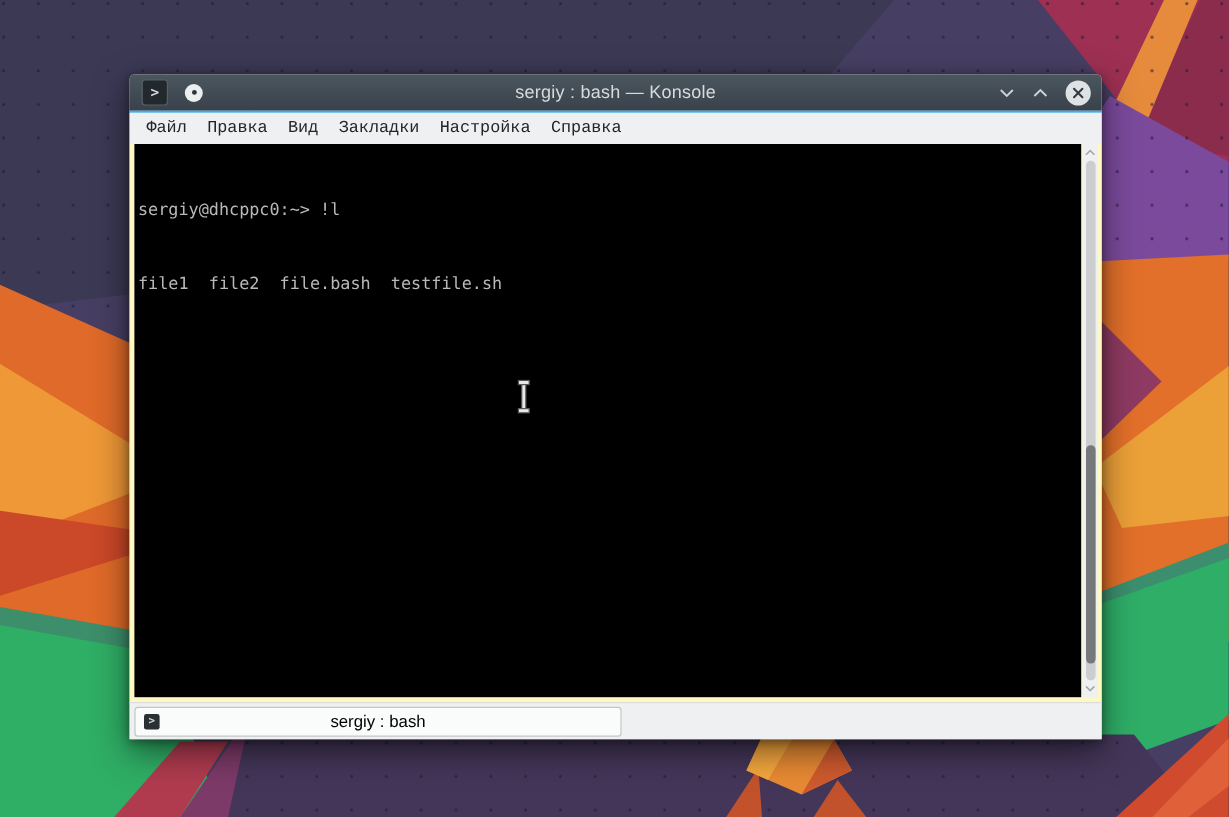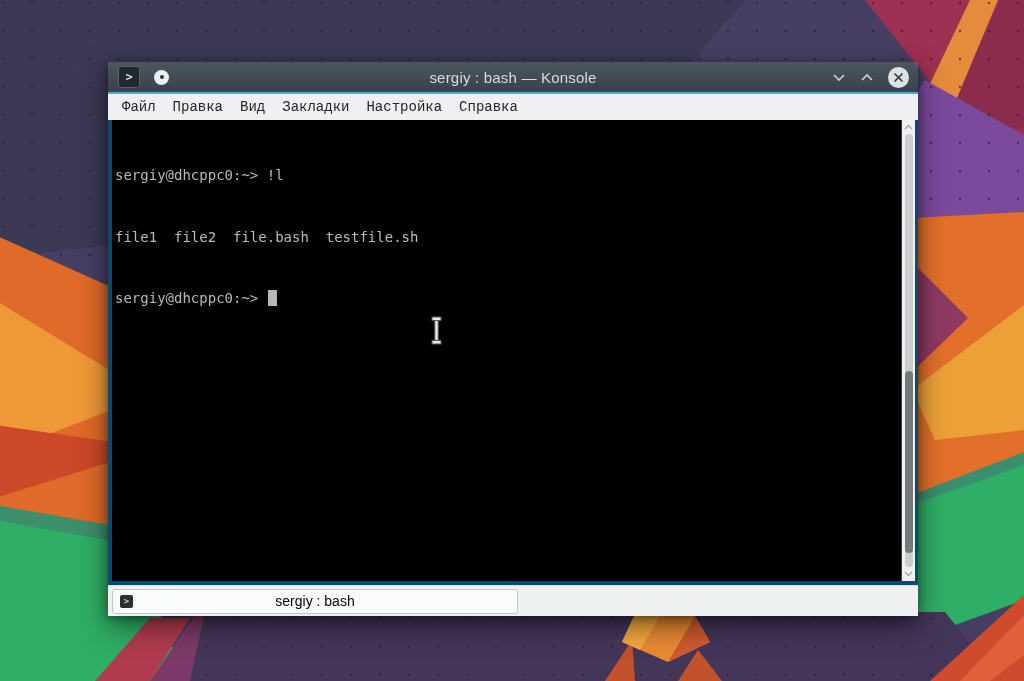--- a/index.html
+++ b/index.html
@@ -46,21 +46,21 @@
   .accent-line{height:2px;flex:0 0 2px;background:#3daee9;}
   .menubar{
     height:26px;flex:0 0 26px;background:#eff0f1;
     display:flex;align-items:center;gap:17px;padding-left:14px;
     font-size:14px;color:#232629;font-family:Liberation Mono, monospace;
   }
   .menu-item{white-space:nowrap;}
 
   
   .terminal-row{
-    flex:1 1 auto;display:flex;background:#0c4a6e;
+    flex:1 1 auto;display:flex;background:#fef9c3;
     padding:0 3px 4px 4px;min-height:0;
   }
   .screen{
     flex:1 1 auto;background:#000;overflow:hidden;
     font-family:"DejaVu Sans Mono",monospace;font-size:14px;line-height:20.5px;
     color:#b9b9b9;padding:4px 0 0 3px;white-space:pre;
   }
   .cursor-block{
     display:inline-block;width:9px;height:16px;background:#b8b8b8;
     vertical-align:text-bottom;margin-left:1px;
@@ -176,21 +176,20 @@
     <span class="menu-item">Вид</span>
     <span class="menu-item">Закладки</span>
     <span class="menu-item">Настройка</span>
     <span class="menu-item">Справка</span>
   </div>
 
   <div class="terminal-row">
     <div class="screen">
       <div class="tline">sergiy@dhcppc0:~&gt; !l</div>
       <div class="tline">file1  file2  file.bash  testfile.sh</div>
-      <div class="tline"><span>sergiy@dhcppc0:~&gt; </span><span class="cursor-block"></span></div>
     </div>
     <div class="scrollbar">
       <div class="sb-arrow up">
         <svg width="9" height="6" viewBox="0 0 9 6">
           <polyline points="1,5 4.5,1.5 8,5" fill="none" stroke="#a2a7aa" stroke-width="1.3"></polyline>
         </svg>
       </div>
       <div class="sb-track"></div>
       <div class="sb-thumb"></div>
       <div class="sb-arrow down">

